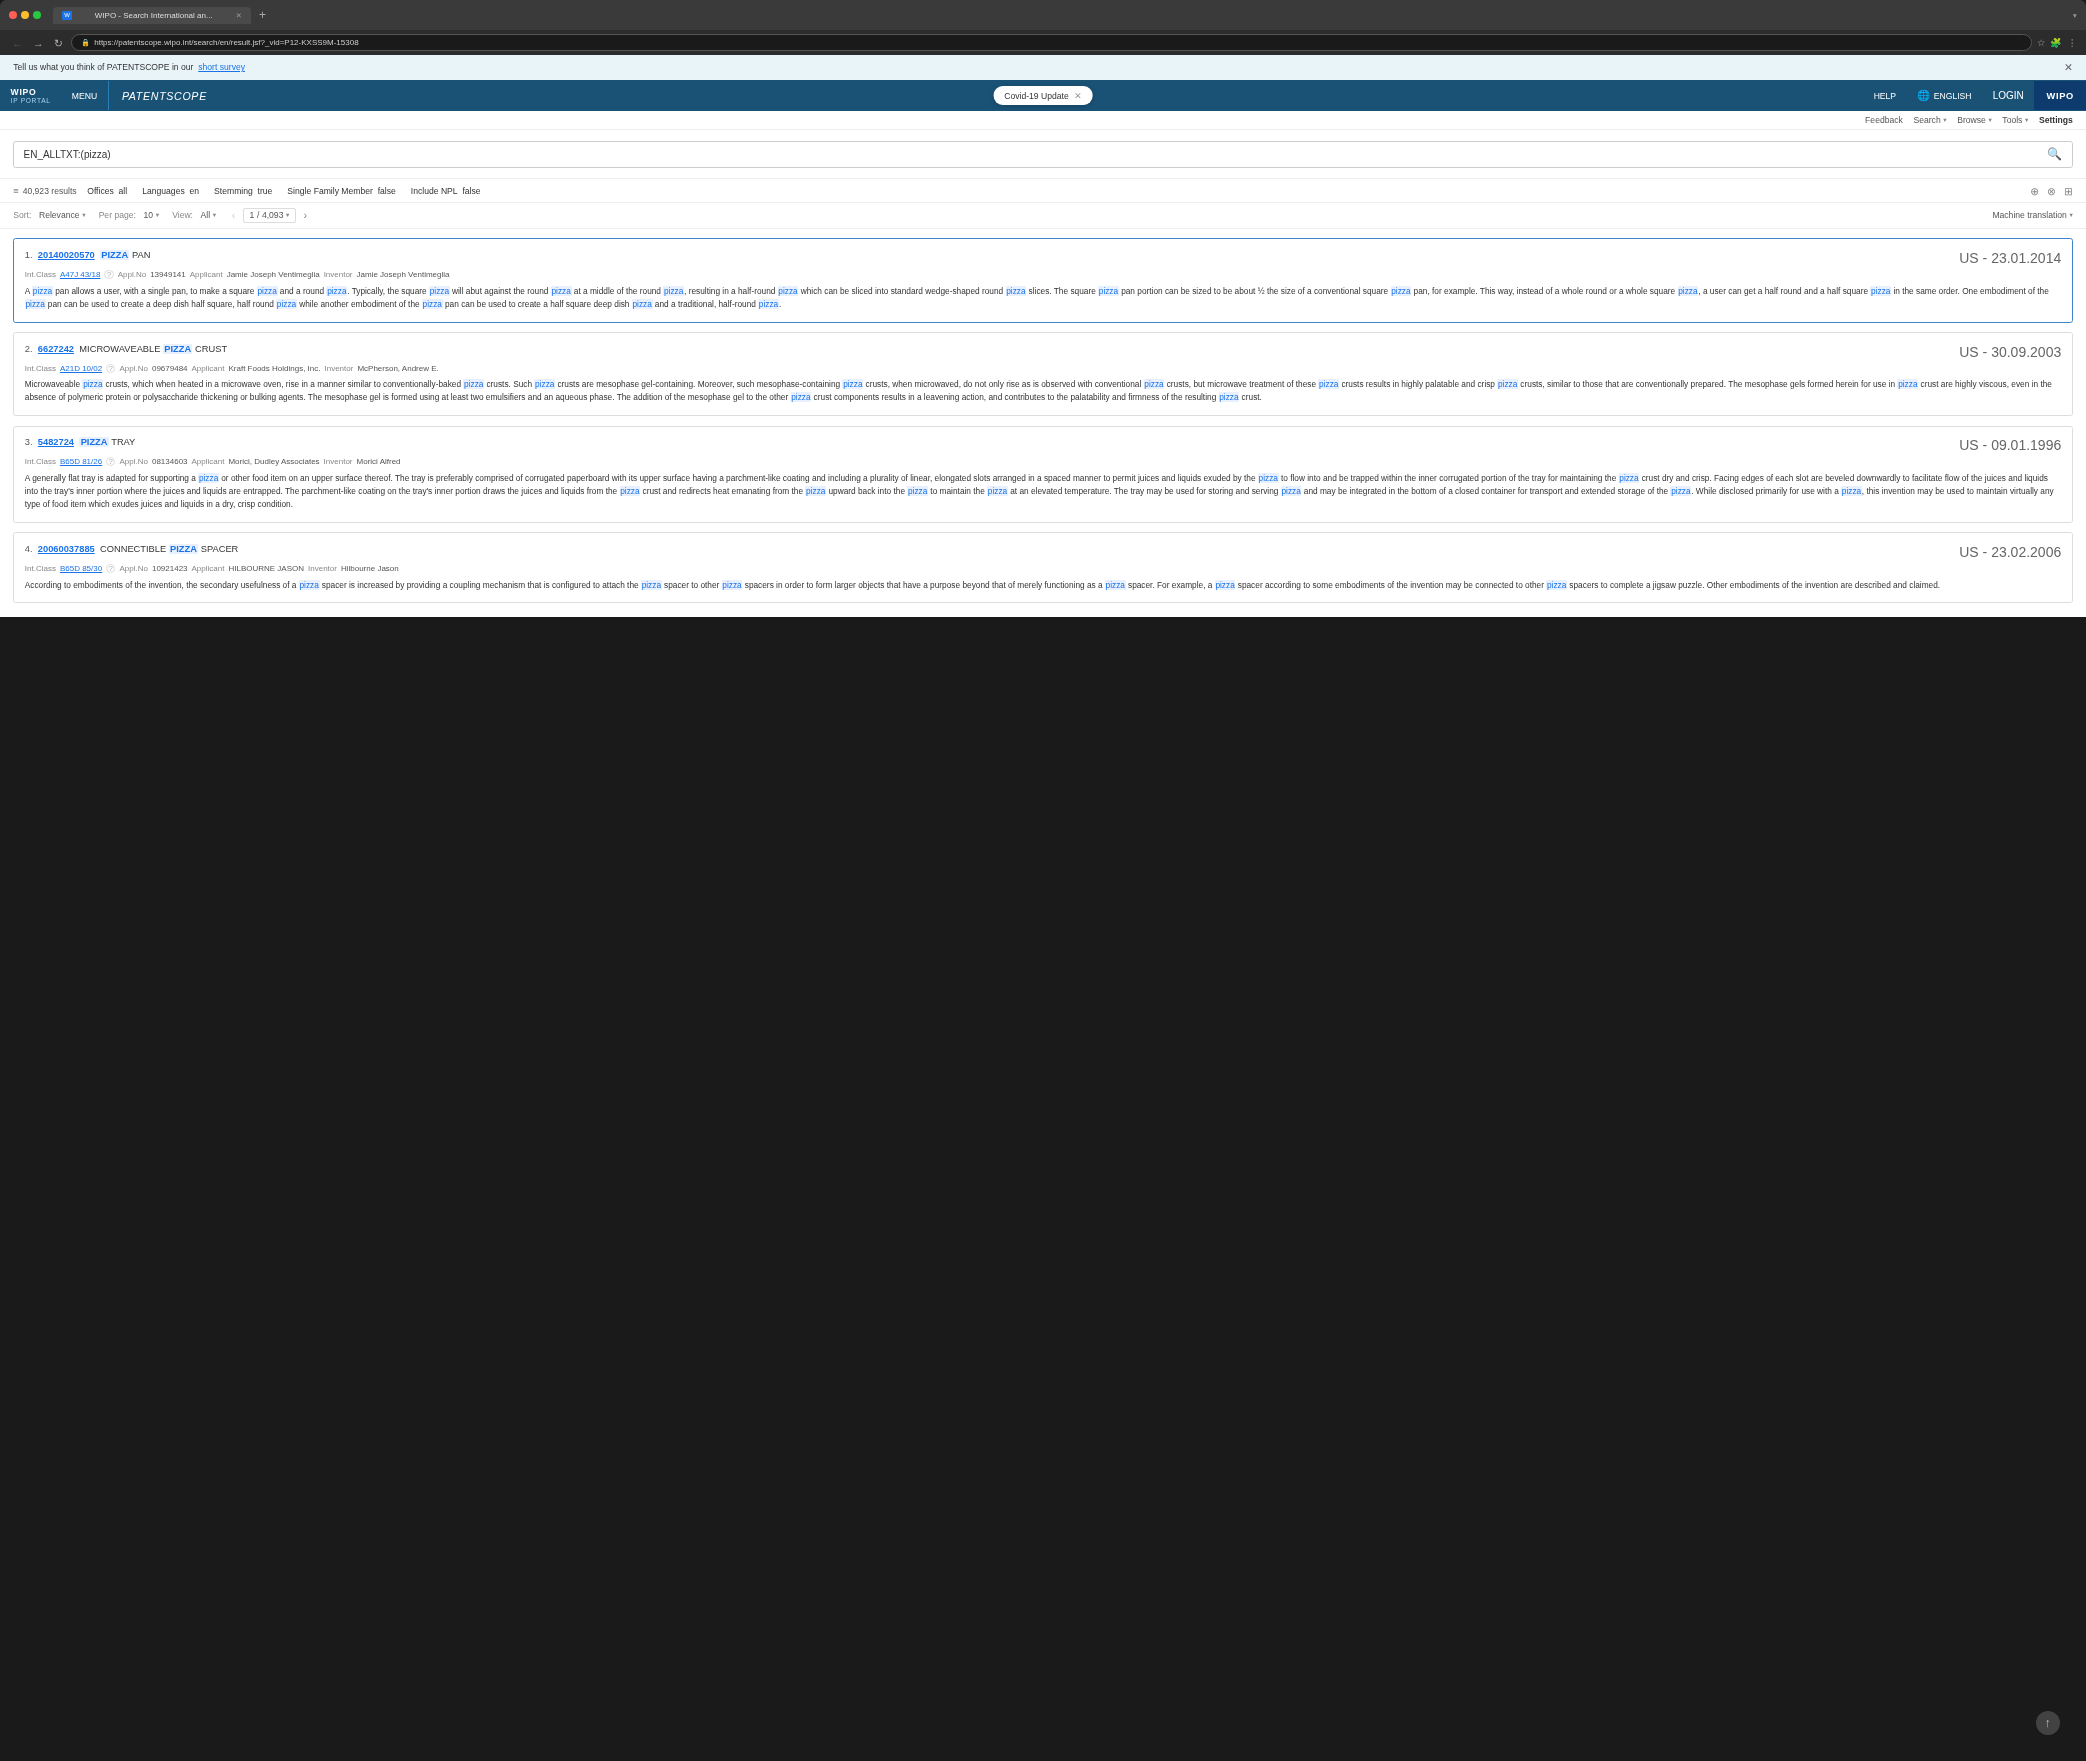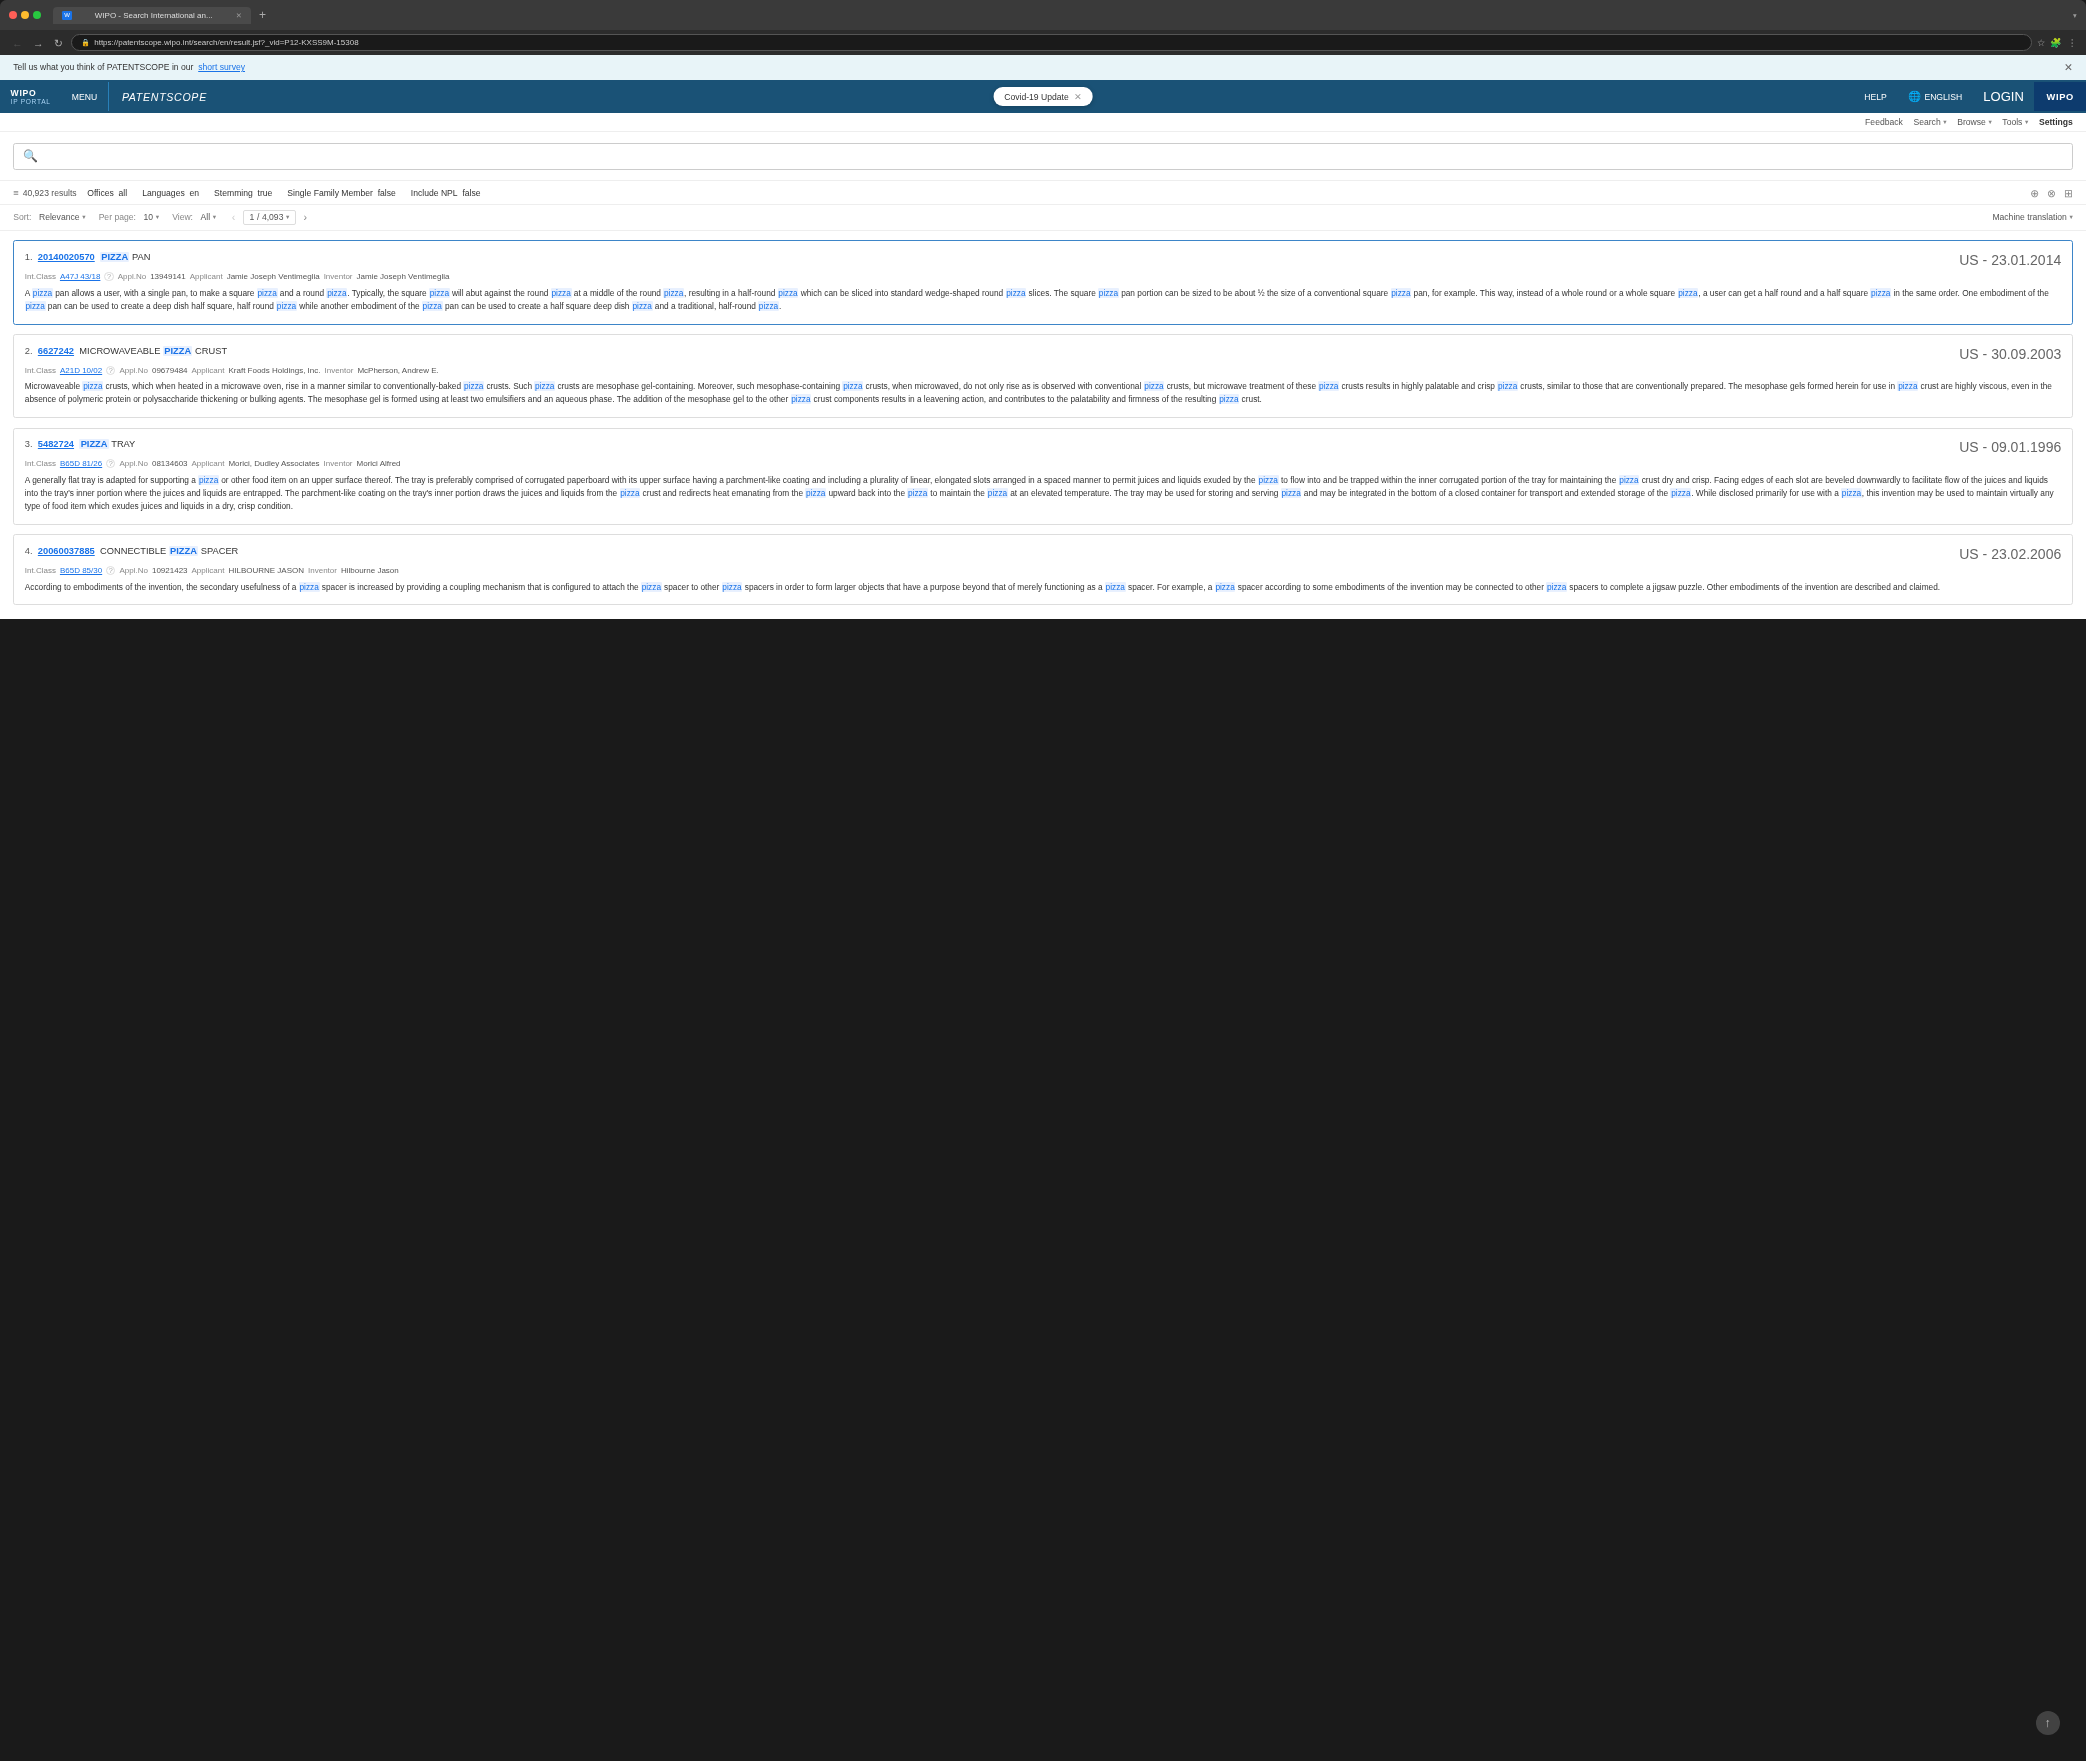--- a/index.html
+++ b/index.html
@@ -44,21 +44,21 @@
     .menu-btn { color: #fff; padding: 9.3px 10.6px; font-size: 8.6px; font-weight: 500; cursor: pointer; border-right: 0.7px solid #2980b9; }
     .patentscope-brand { color: #fff; padding: 9.3px 13.2px; font-style: italic; font-size: 10.6px; font-weight: 500; letter-spacing: 0.7px; }
 
     
     .covid-tag { position: absolute; left: 50%; transform: translateX(-50%); background: #fff; border-radius: 9px; padding: 4px 10.6px; font-size: 8.6px; color: #333; display: flex; align-items: center; gap: 5.3px; box-shadow: 0 1.3px 5.3px rgba(0,0,0,0.2); }
     .covid-close { color: #999; cursor: pointer; font-size: 9.3px; }
 
     .nav-right { margin-left: auto; display: flex; align-items: center; gap: 0; }
     .nav-right-item { color: #fff; padding: 9.3px 10.6px; font-size: 8.6px; cursor: pointer; display: flex; align-items: center; gap: 3.3px; }
     .globe-icon { font-size: 10.6px; }
-    .login-btn { color: #fff; padding: 9.3px 10.6px; font-size: 13px; cursor: pointer; }
+    .login-btn { color: #fff; padding: 9.3px 10.6px; font-size: 10px; cursor: pointer; }
     .wipo-right { background: #0d3b6e; color: #fff; padding: 9.3px 12px; font-size: 9.3px; font-weight: bold; letter-spacing: 0.7px; }
 
     
     .secondary-nav { display: flex; justify-content: flex-end; align-items: center; padding: 4px 13.2px; border-bottom: 0.7px solid #eee; gap: 10.6px; text-align: center; }
     .sec-nav-item { color: #555; font-size: 8.6px; cursor: pointer; display: flex; align-items: center; gap: 2.6px; }
     .sec-nav-item.active { color: #333; font-weight: 600; }
     .dropdown-arrow { font-size: 6.6px; color: #888; }
 
     
     .search-area { padding: 10.6px 13.2px; border-bottom: 0.7px solid #eee; }
@@ -197,20 +197,21 @@
         <span>Tools</span>
         <span class="dropdown-arrow">▾</span>
       </div>
       <div class="sec-nav-item active">
         <span>Settings</span>
       </div>
     </div>
 
     <div class="search-area">
       <div class="search-box-wrap">
+        <input class="search-input" type="text" value="EN_ALLTXT:(pizza)" style="">
         <span class="search-icon-btn">🔍</span>
       </div>
     </div>
 
     <div class="filters-bar">
       <span class="filter-icon">≡</span>
       <span class="results-count">40,923 results</span>
       <span class="filter-item">
         <span>Offices</span>
         &nbsp;<span style="font-weight:500;cursor:pointer;">all</span>

